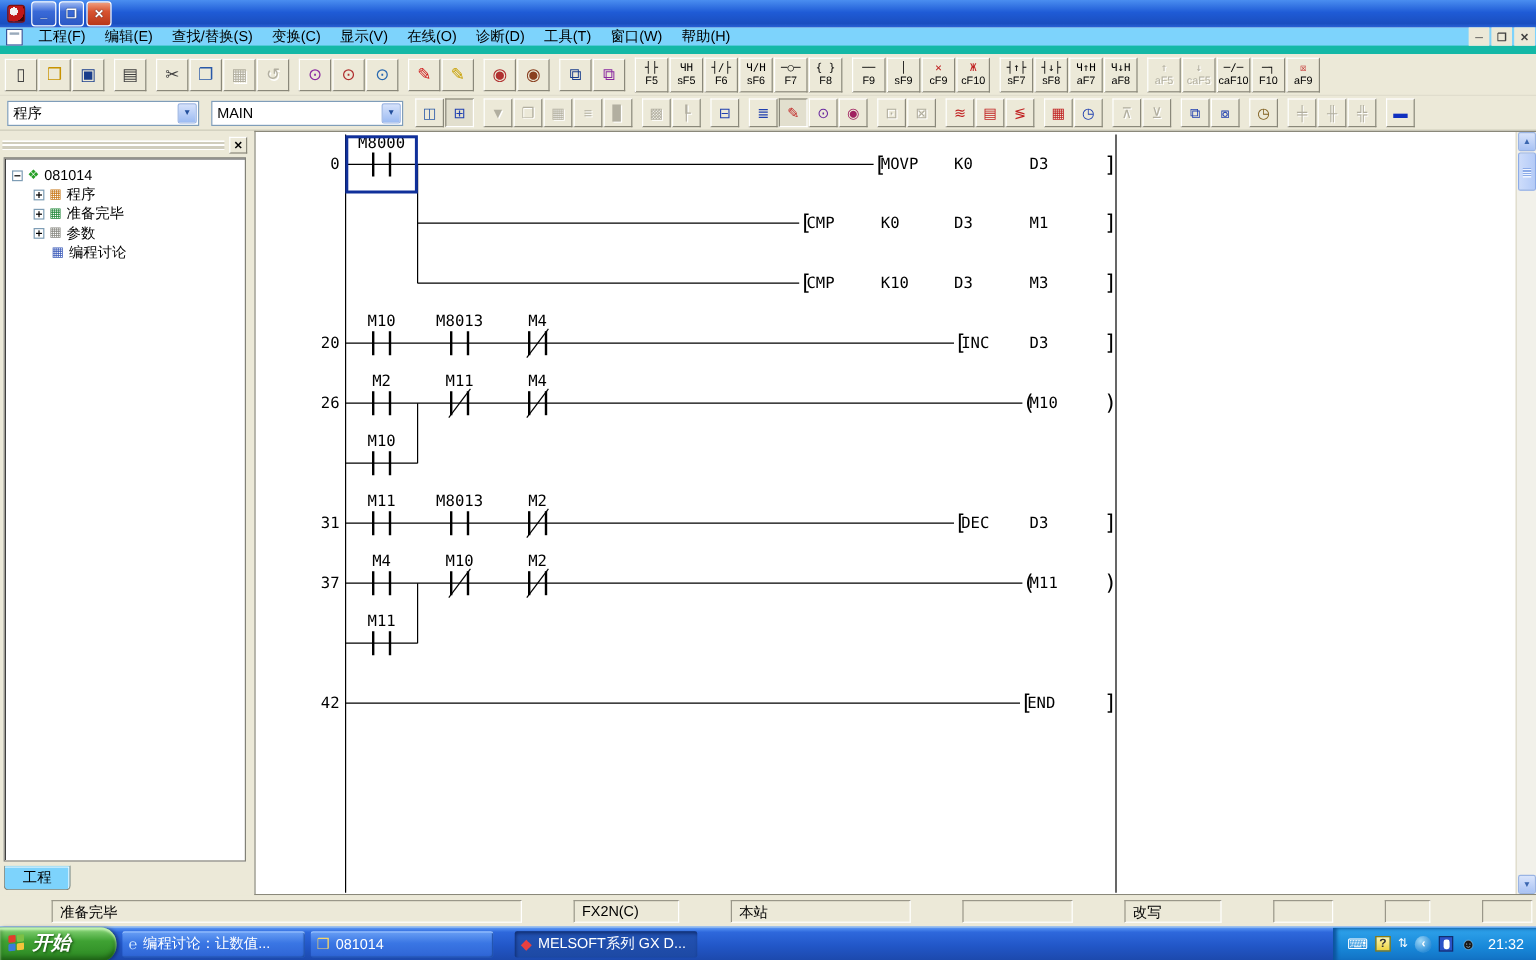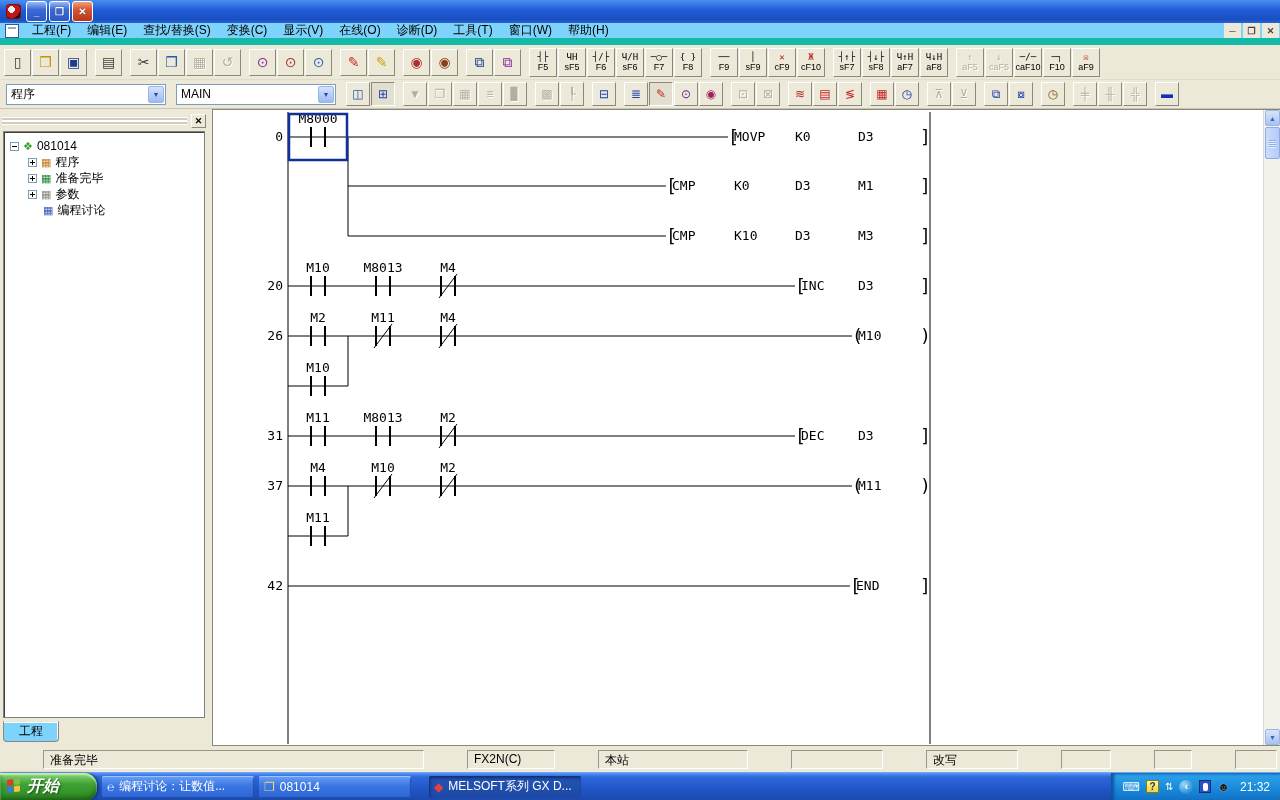--- a/index.html
+++ b/index.html
@@ -544,21 +544,21 @@
       <div class="sthumb"></div>
       <div class="sbtn" style="bottom:0;">▼</div>
     </div>
   </div>
 
   <div class="statusbar">
     <div class="scell" style="flex:1;">准备完毕</div>
     <div class="scell" style="width:88px;">FX2N(C)</div>
     <div class="scell" style="width:150px;">本站</div>
     <div class="scell" style="width:92px;"></div>
-    <div class="scell" style="width:92px;">改写</div>
+    <div class="scell" style="width:81px;">改写</div>
     <div class="scell" style="width:50px;"></div>
     <div class="scell" style="width:38px;"></div>
     <div class="scell" style="width:42px;"></div>
   </div>
 
   <div class="taskbar">
     <div class="startbtn">
       <span class="flag">
         <i style="background:#e23d2c;"></i>
           <i style="background:#7cc045;"></i>

